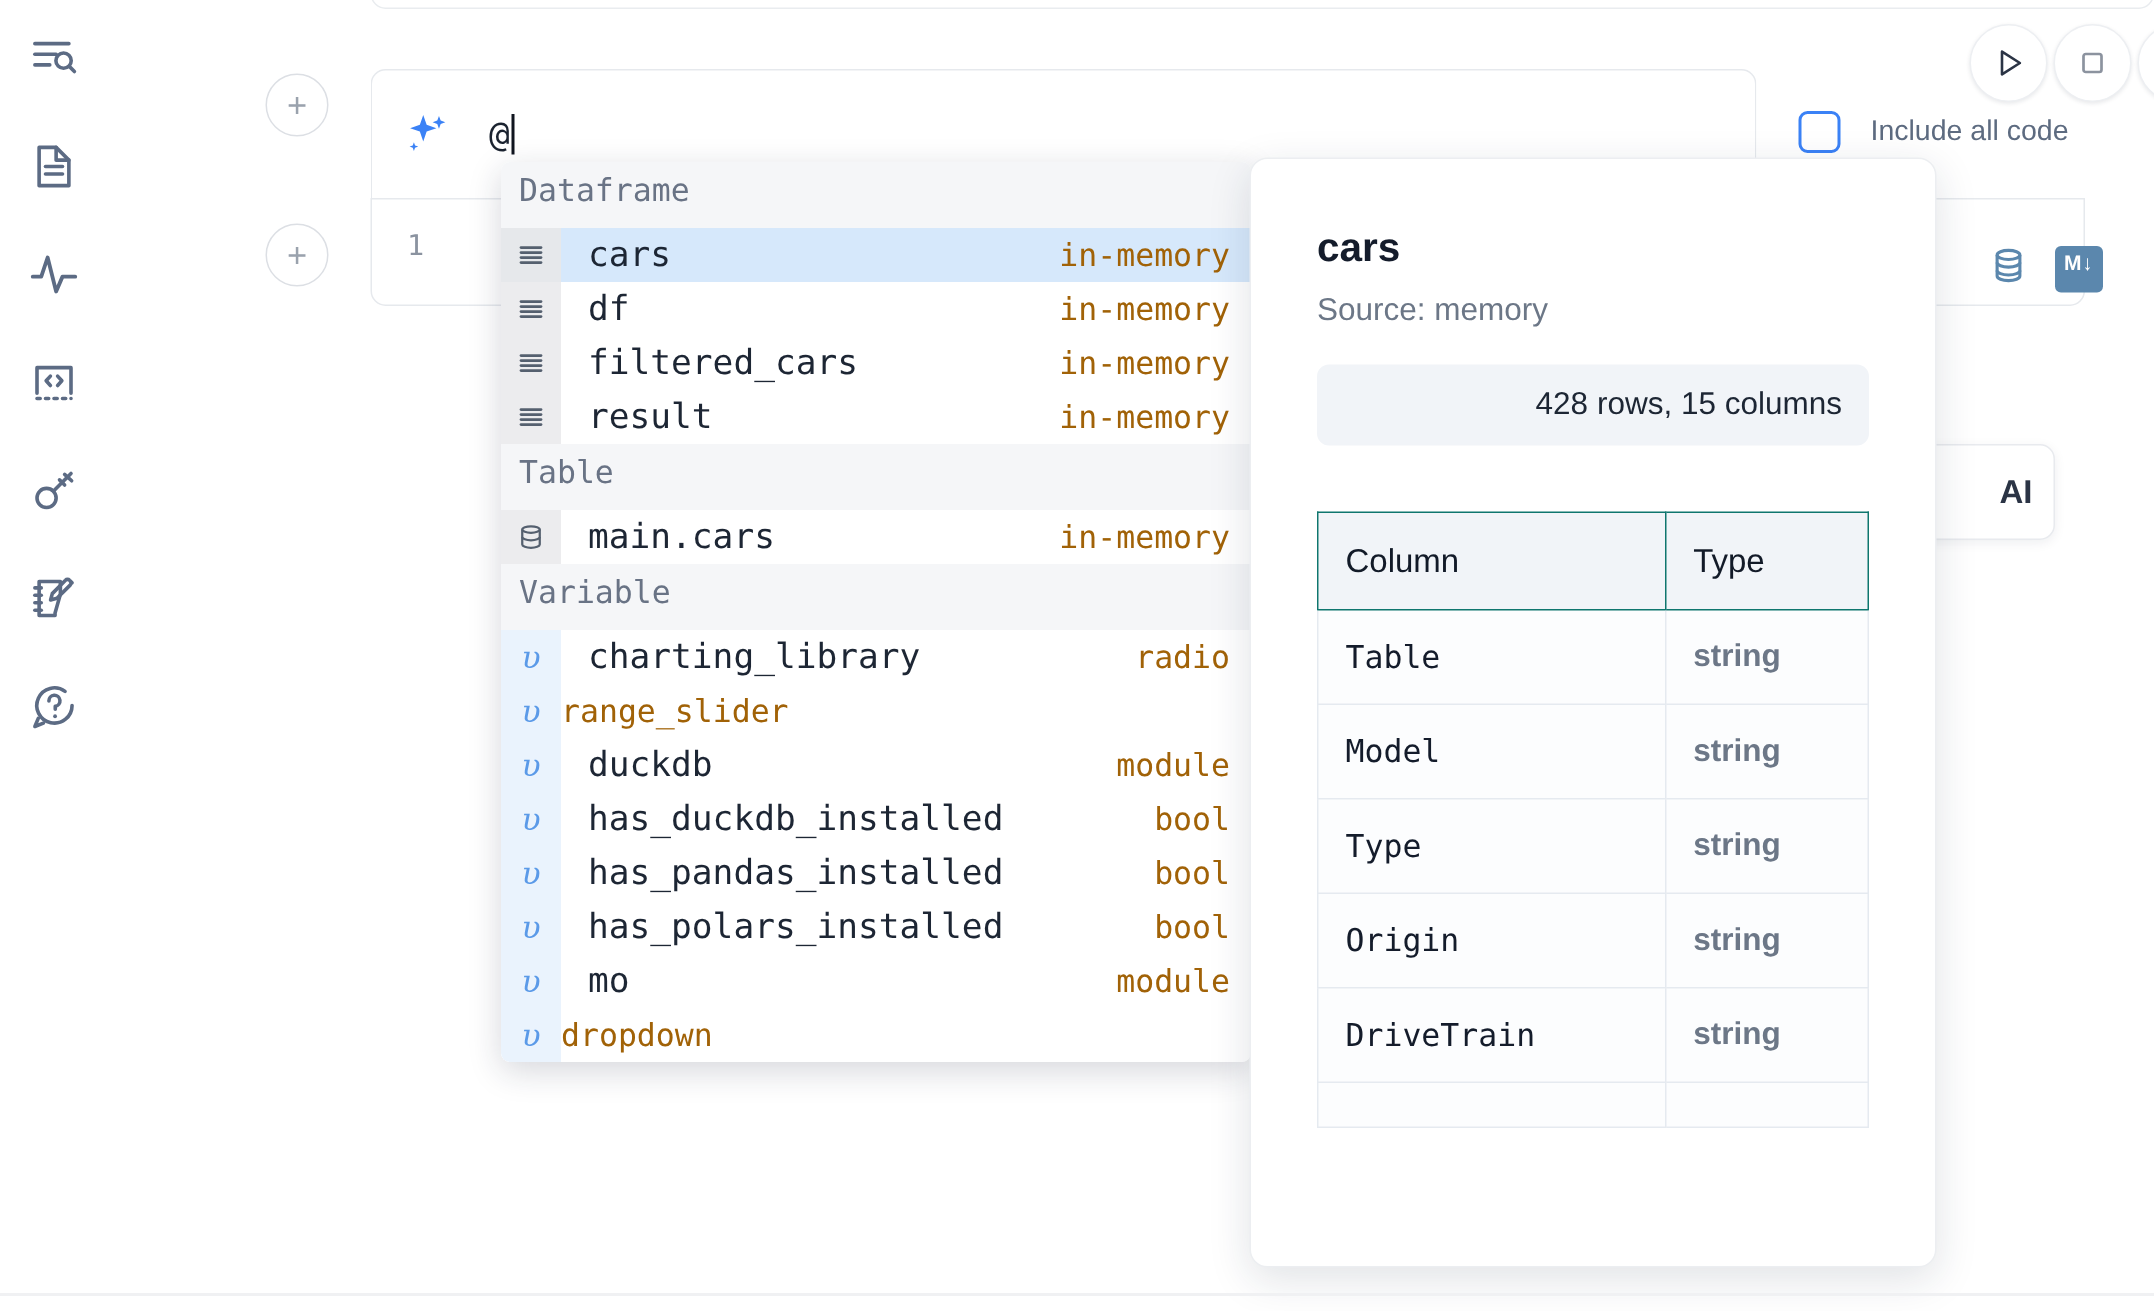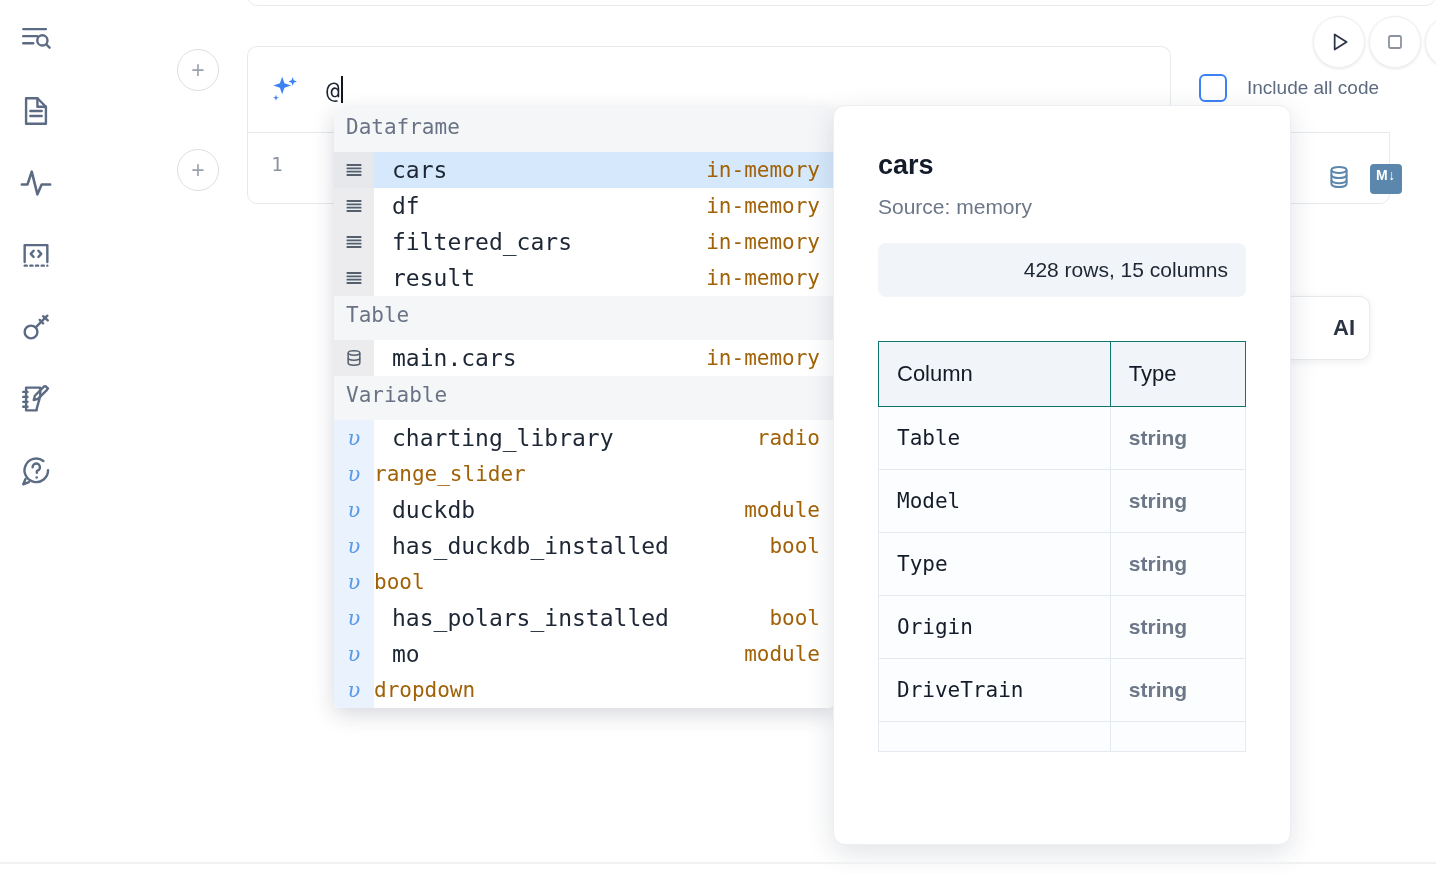--- a/index.html
+++ b/index.html
@@ -370,20 +370,21 @@
           <span class="ac-name">duckdb</span>
           <span class="ac-meta">module</span>
         </div>
         <div class="ac-item">
           <span class="ac-icon var">υ</span>
           <span class="ac-name">has_duckdb_installed</span>
           <span class="ac-meta">bool</span>
         </div>
         <div class="ac-item">
           <span class="ac-icon var">υ</span>
+          <span class="ac-name">has_pandas_installed</span>
           <span class="ac-meta">bool</span>
         </div>
         <div class="ac-item">
           <span class="ac-icon var">υ</span>
           <span class="ac-name">has_polars_installed</span>
           <span class="ac-meta">bool</span>
         </div>
         <div class="ac-item">
           <span class="ac-icon var">υ</span>
           <span class="ac-name">mo</span>

